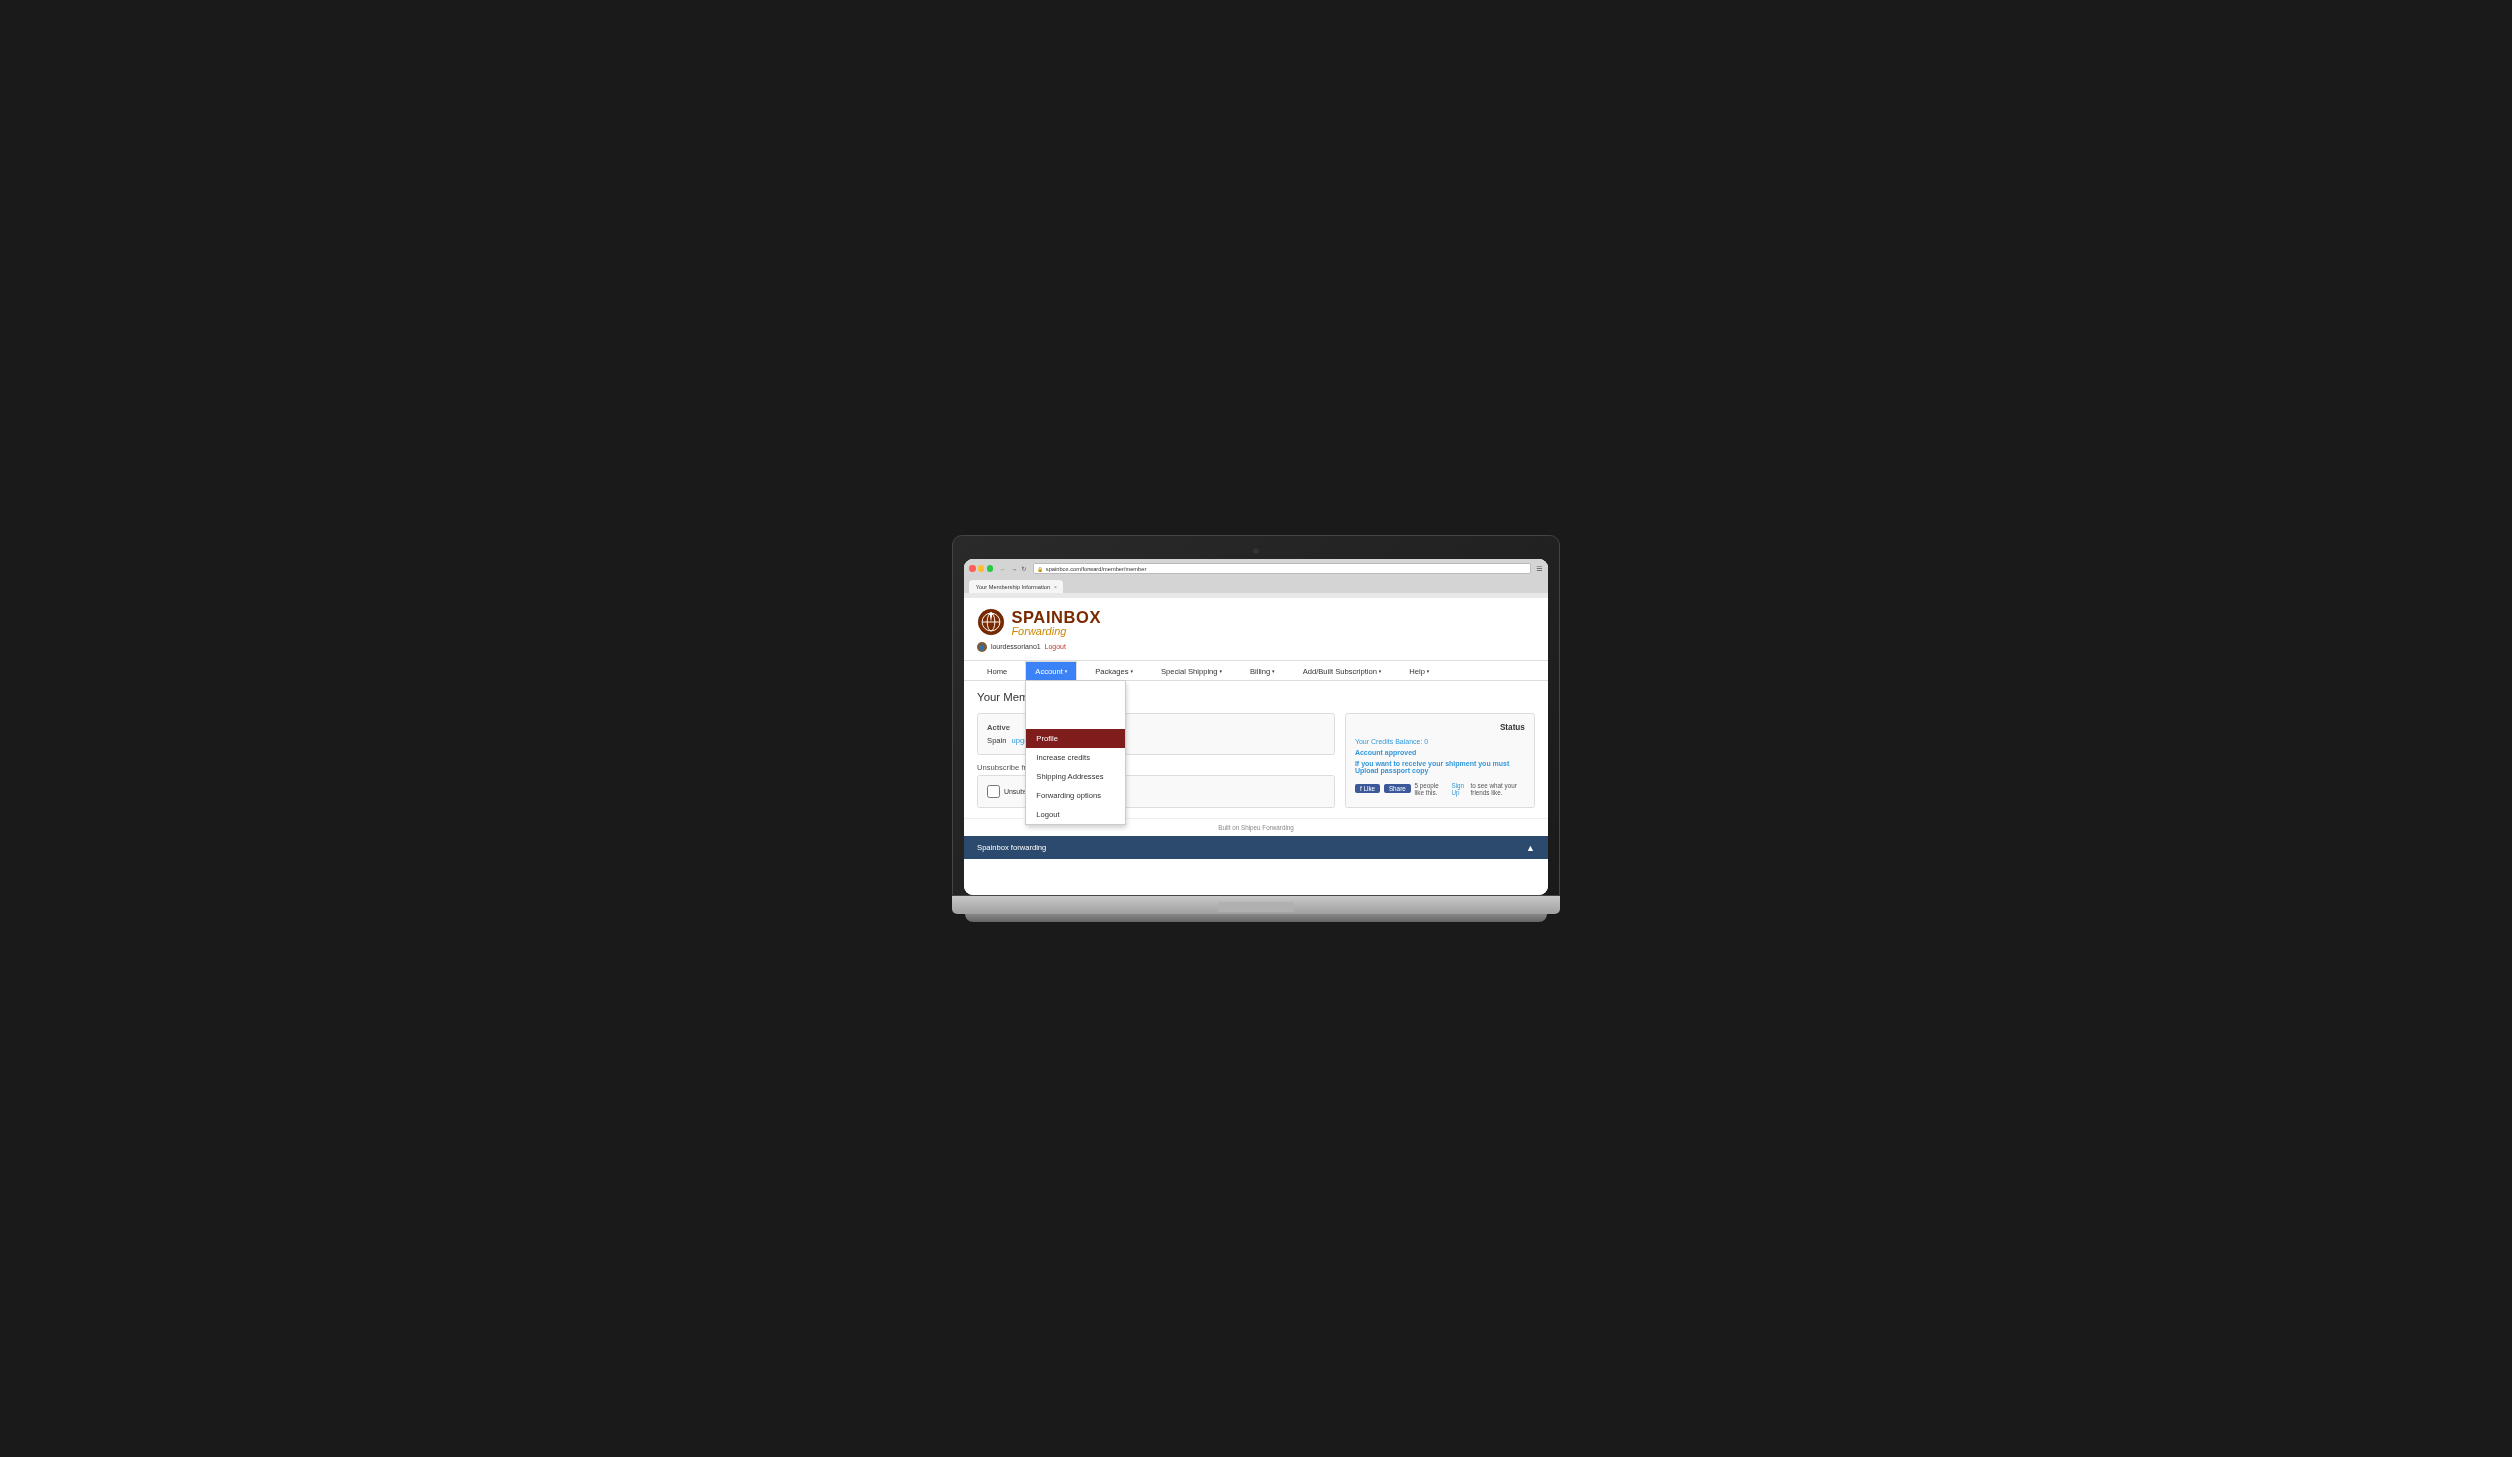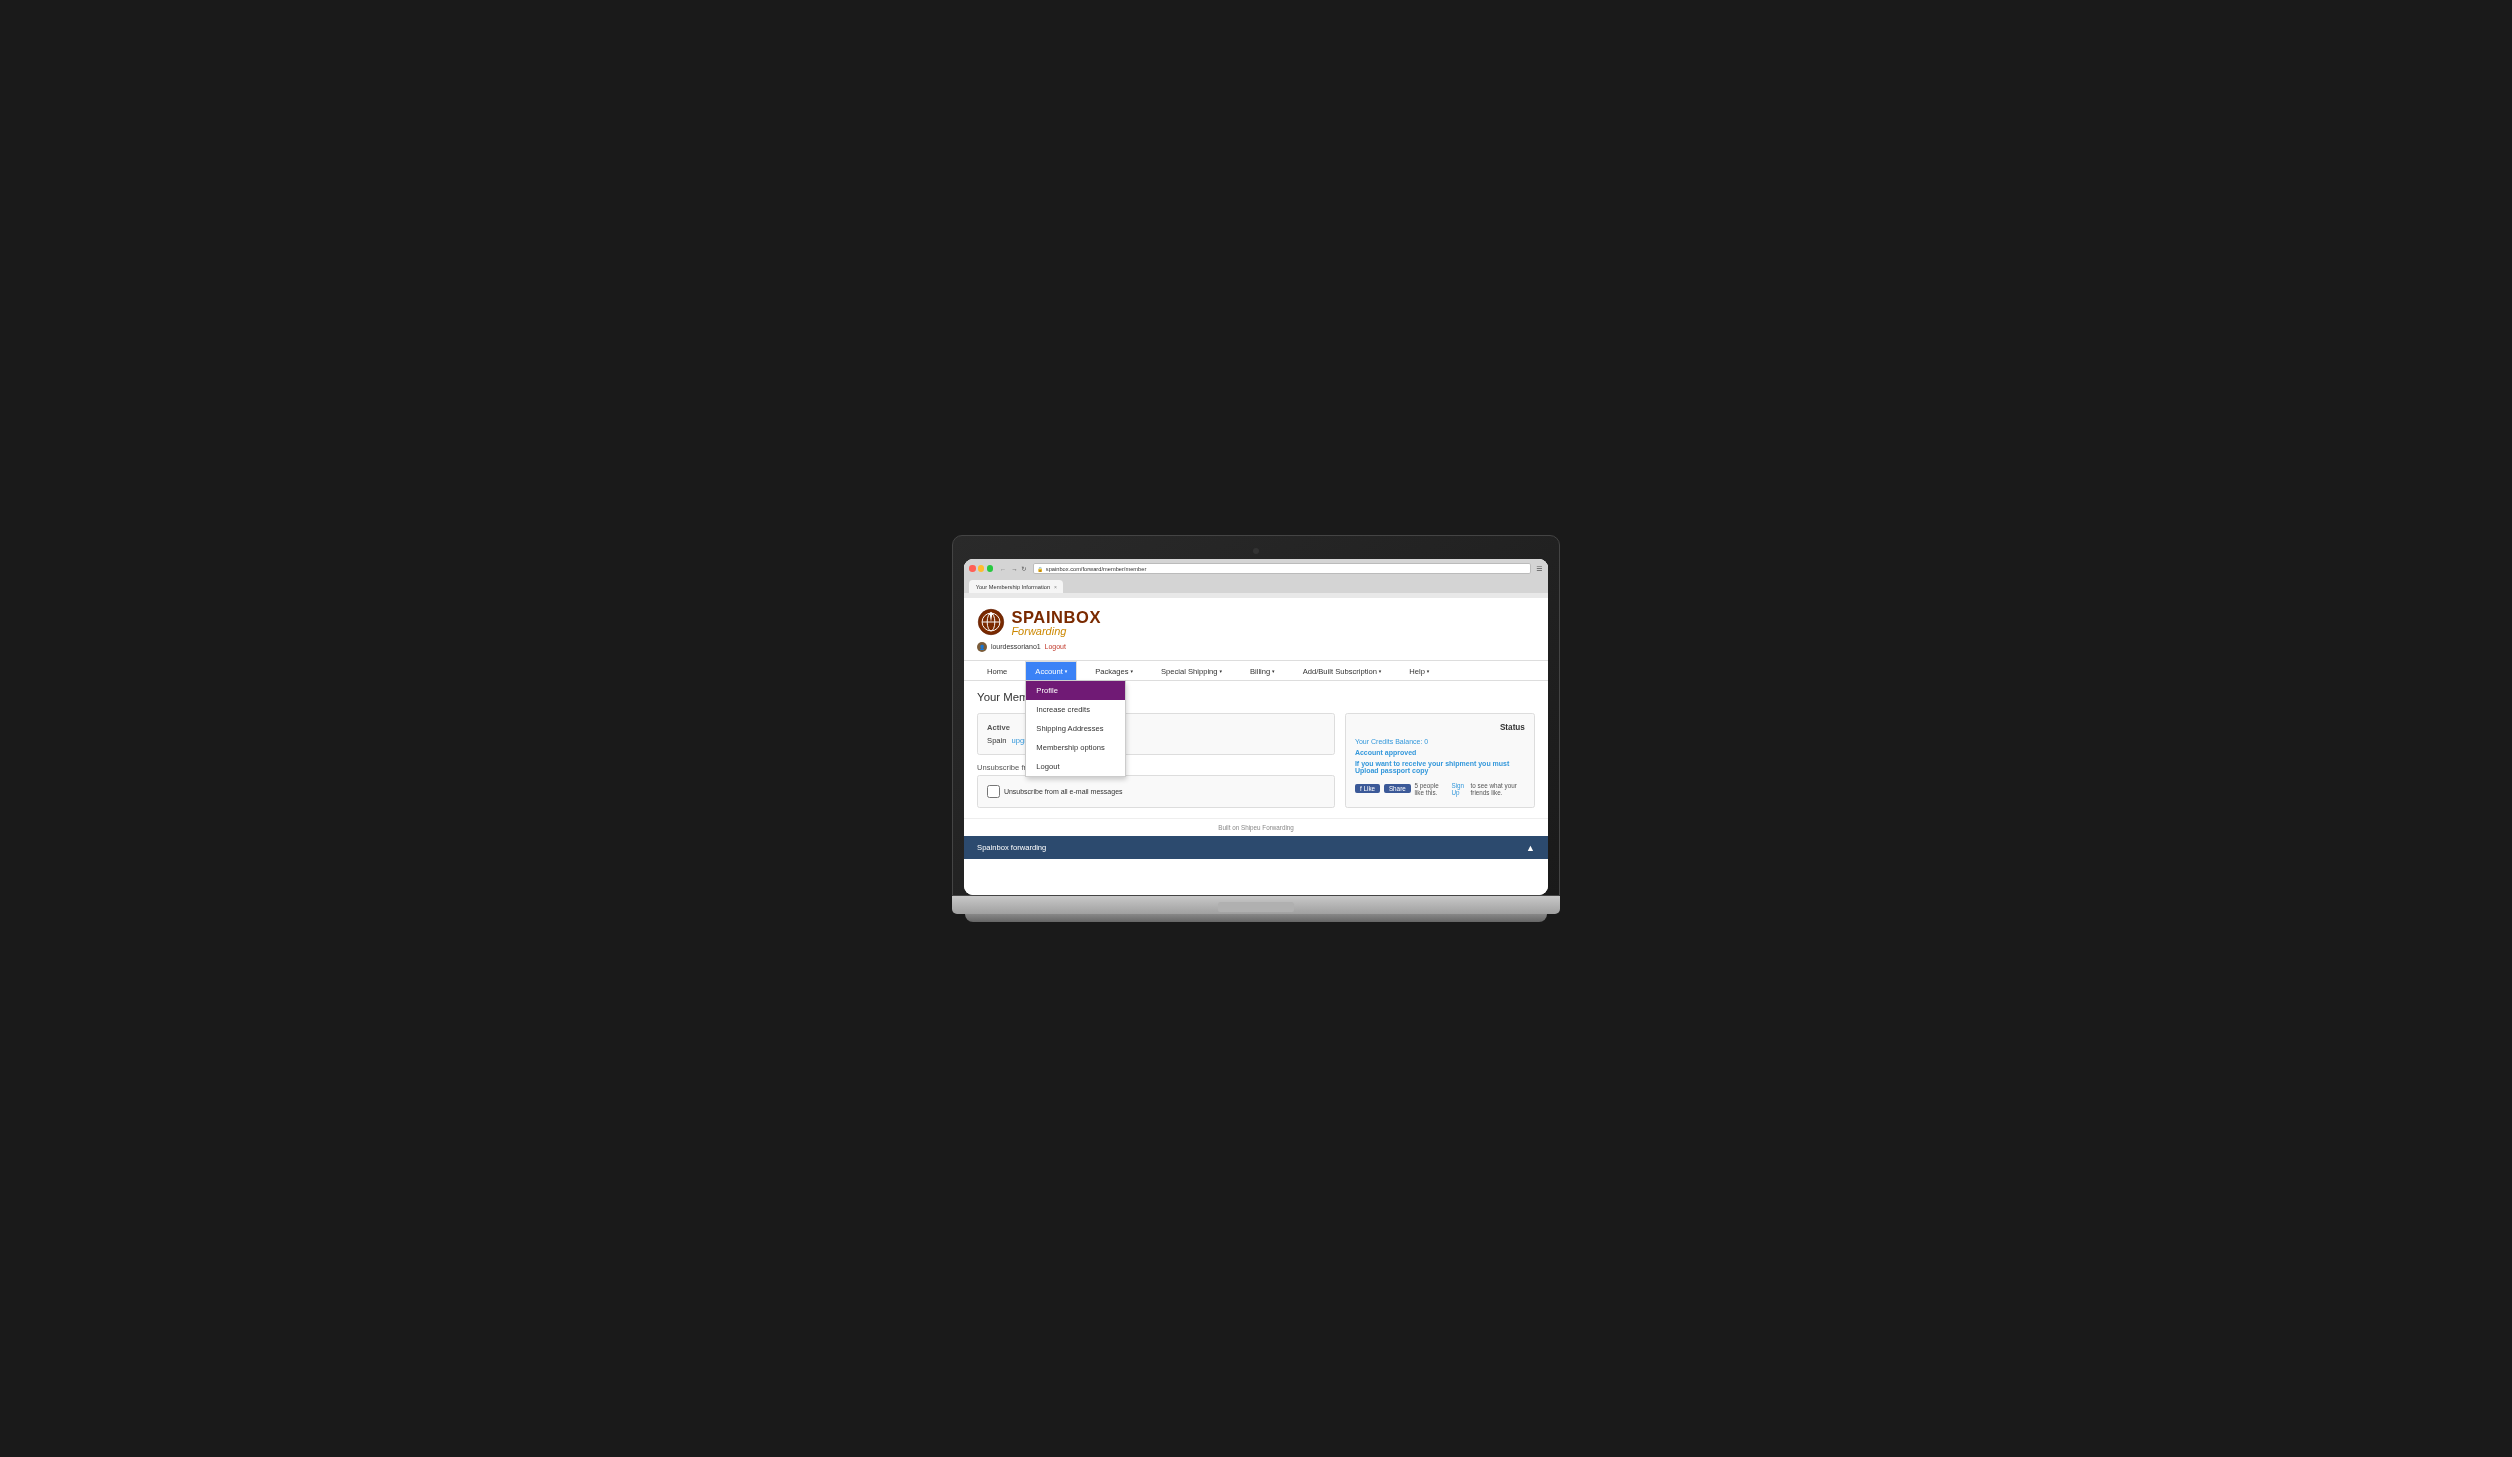--- a/index.html
+++ b/index.html
@@ -267,22 +267,23 @@
       min-width: 101px;
     }
     .dropdown-item {
       padding: 5px 10px;
       font-size: 7.6px;
       color: #333;
       cursor: pointer;
       display: block;
     }
     .dropdown-item.highlighted {
-      background: #701a75;
+      background: #7f1d1d;
       color: #fff;
+      margin-top: 48px;
     }
 
     
     .main-content {
       padding: 10px 12.7px;
     }
     .page-title {
       font-size: 11.4px;
       color: #333;
       margin-bottom: 10px;
@@ -486,21 +487,21 @@
           <div class="nav-item-wrapper">
             <div class="nav-item active">
               <span>Account</span>
               <span class="nav-arrow-down">▾</span>
             </div>
 
             <div class="dropdown-menu">
               <a class="dropdown-item highlighted">Profile</a>
               <a class="dropdown-item">Increase credits</a>
               <a class="dropdown-item">Shipping Addresses</a>
-              <a class="dropdown-item">Membership options</a>
+              <a class="dropdown-item">Forwarding options</a>
               <a class="dropdown-item">Logout</a>
             </div>
           </div>
 
           <div class="nav-item">
             <span>Packages</span>
             <span class="nav-arrow-down">▾</span>
           </div>
           <div class="nav-item">
             <span>Special Shipping</span>

